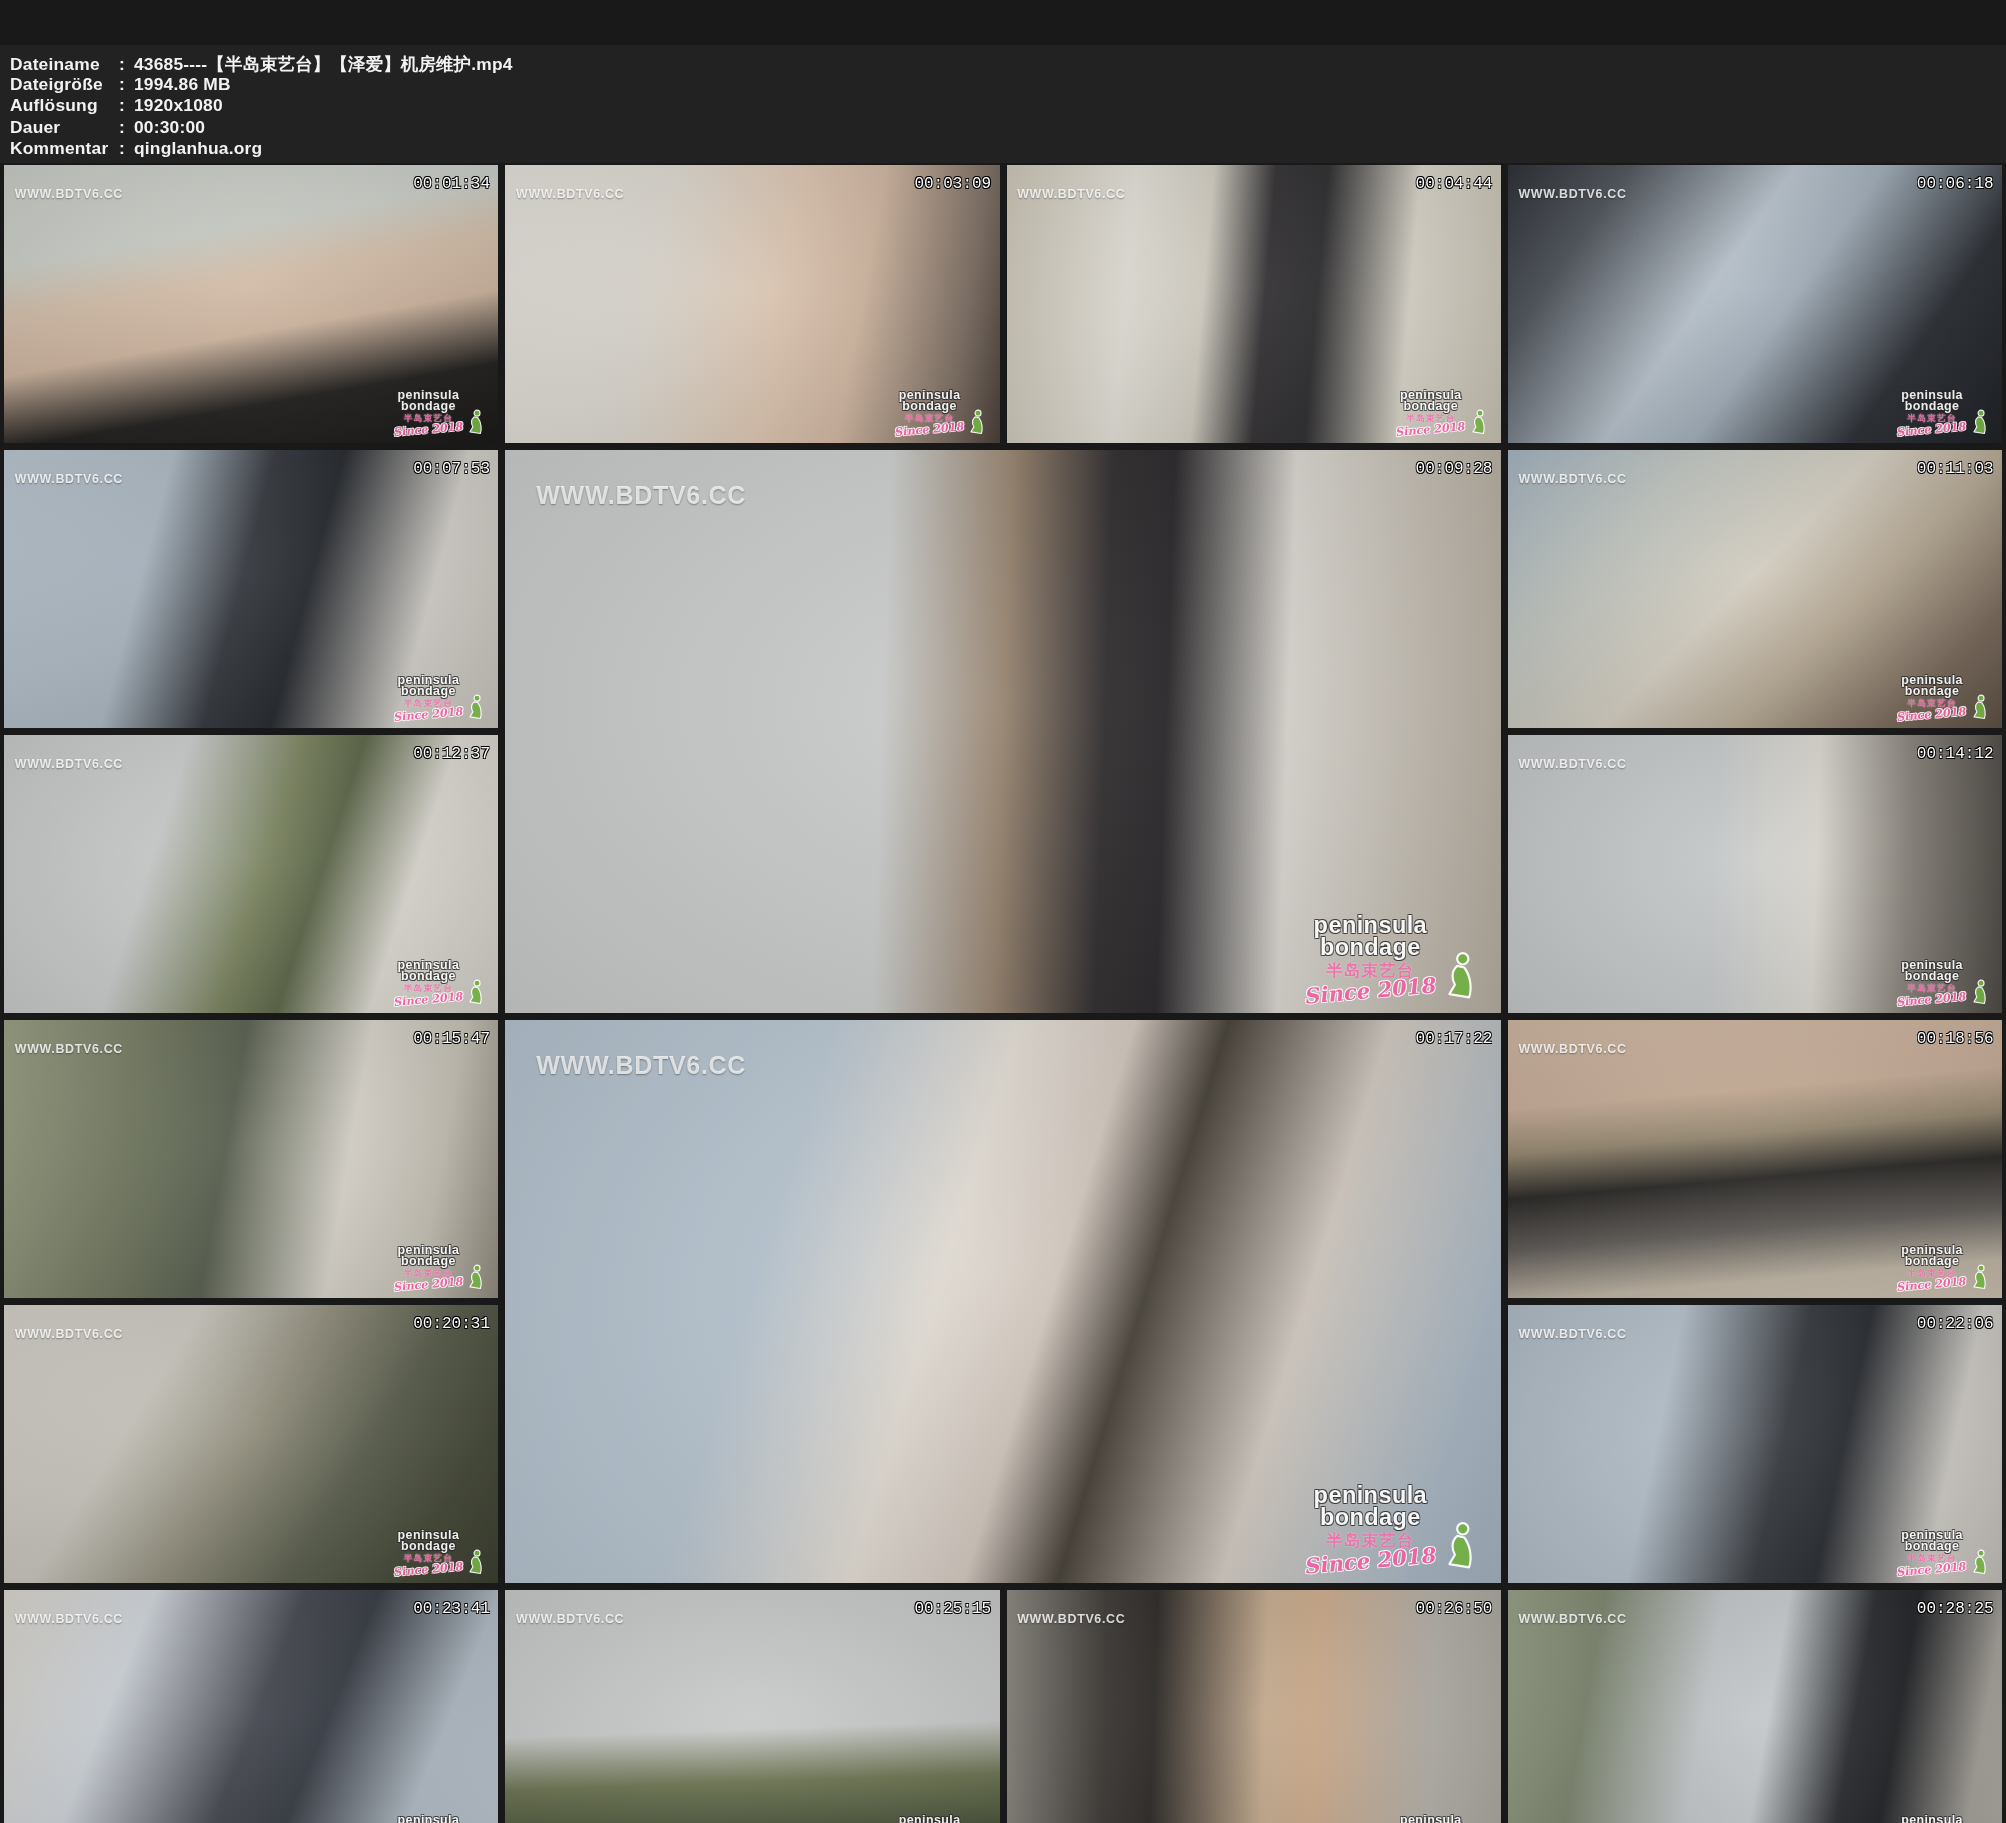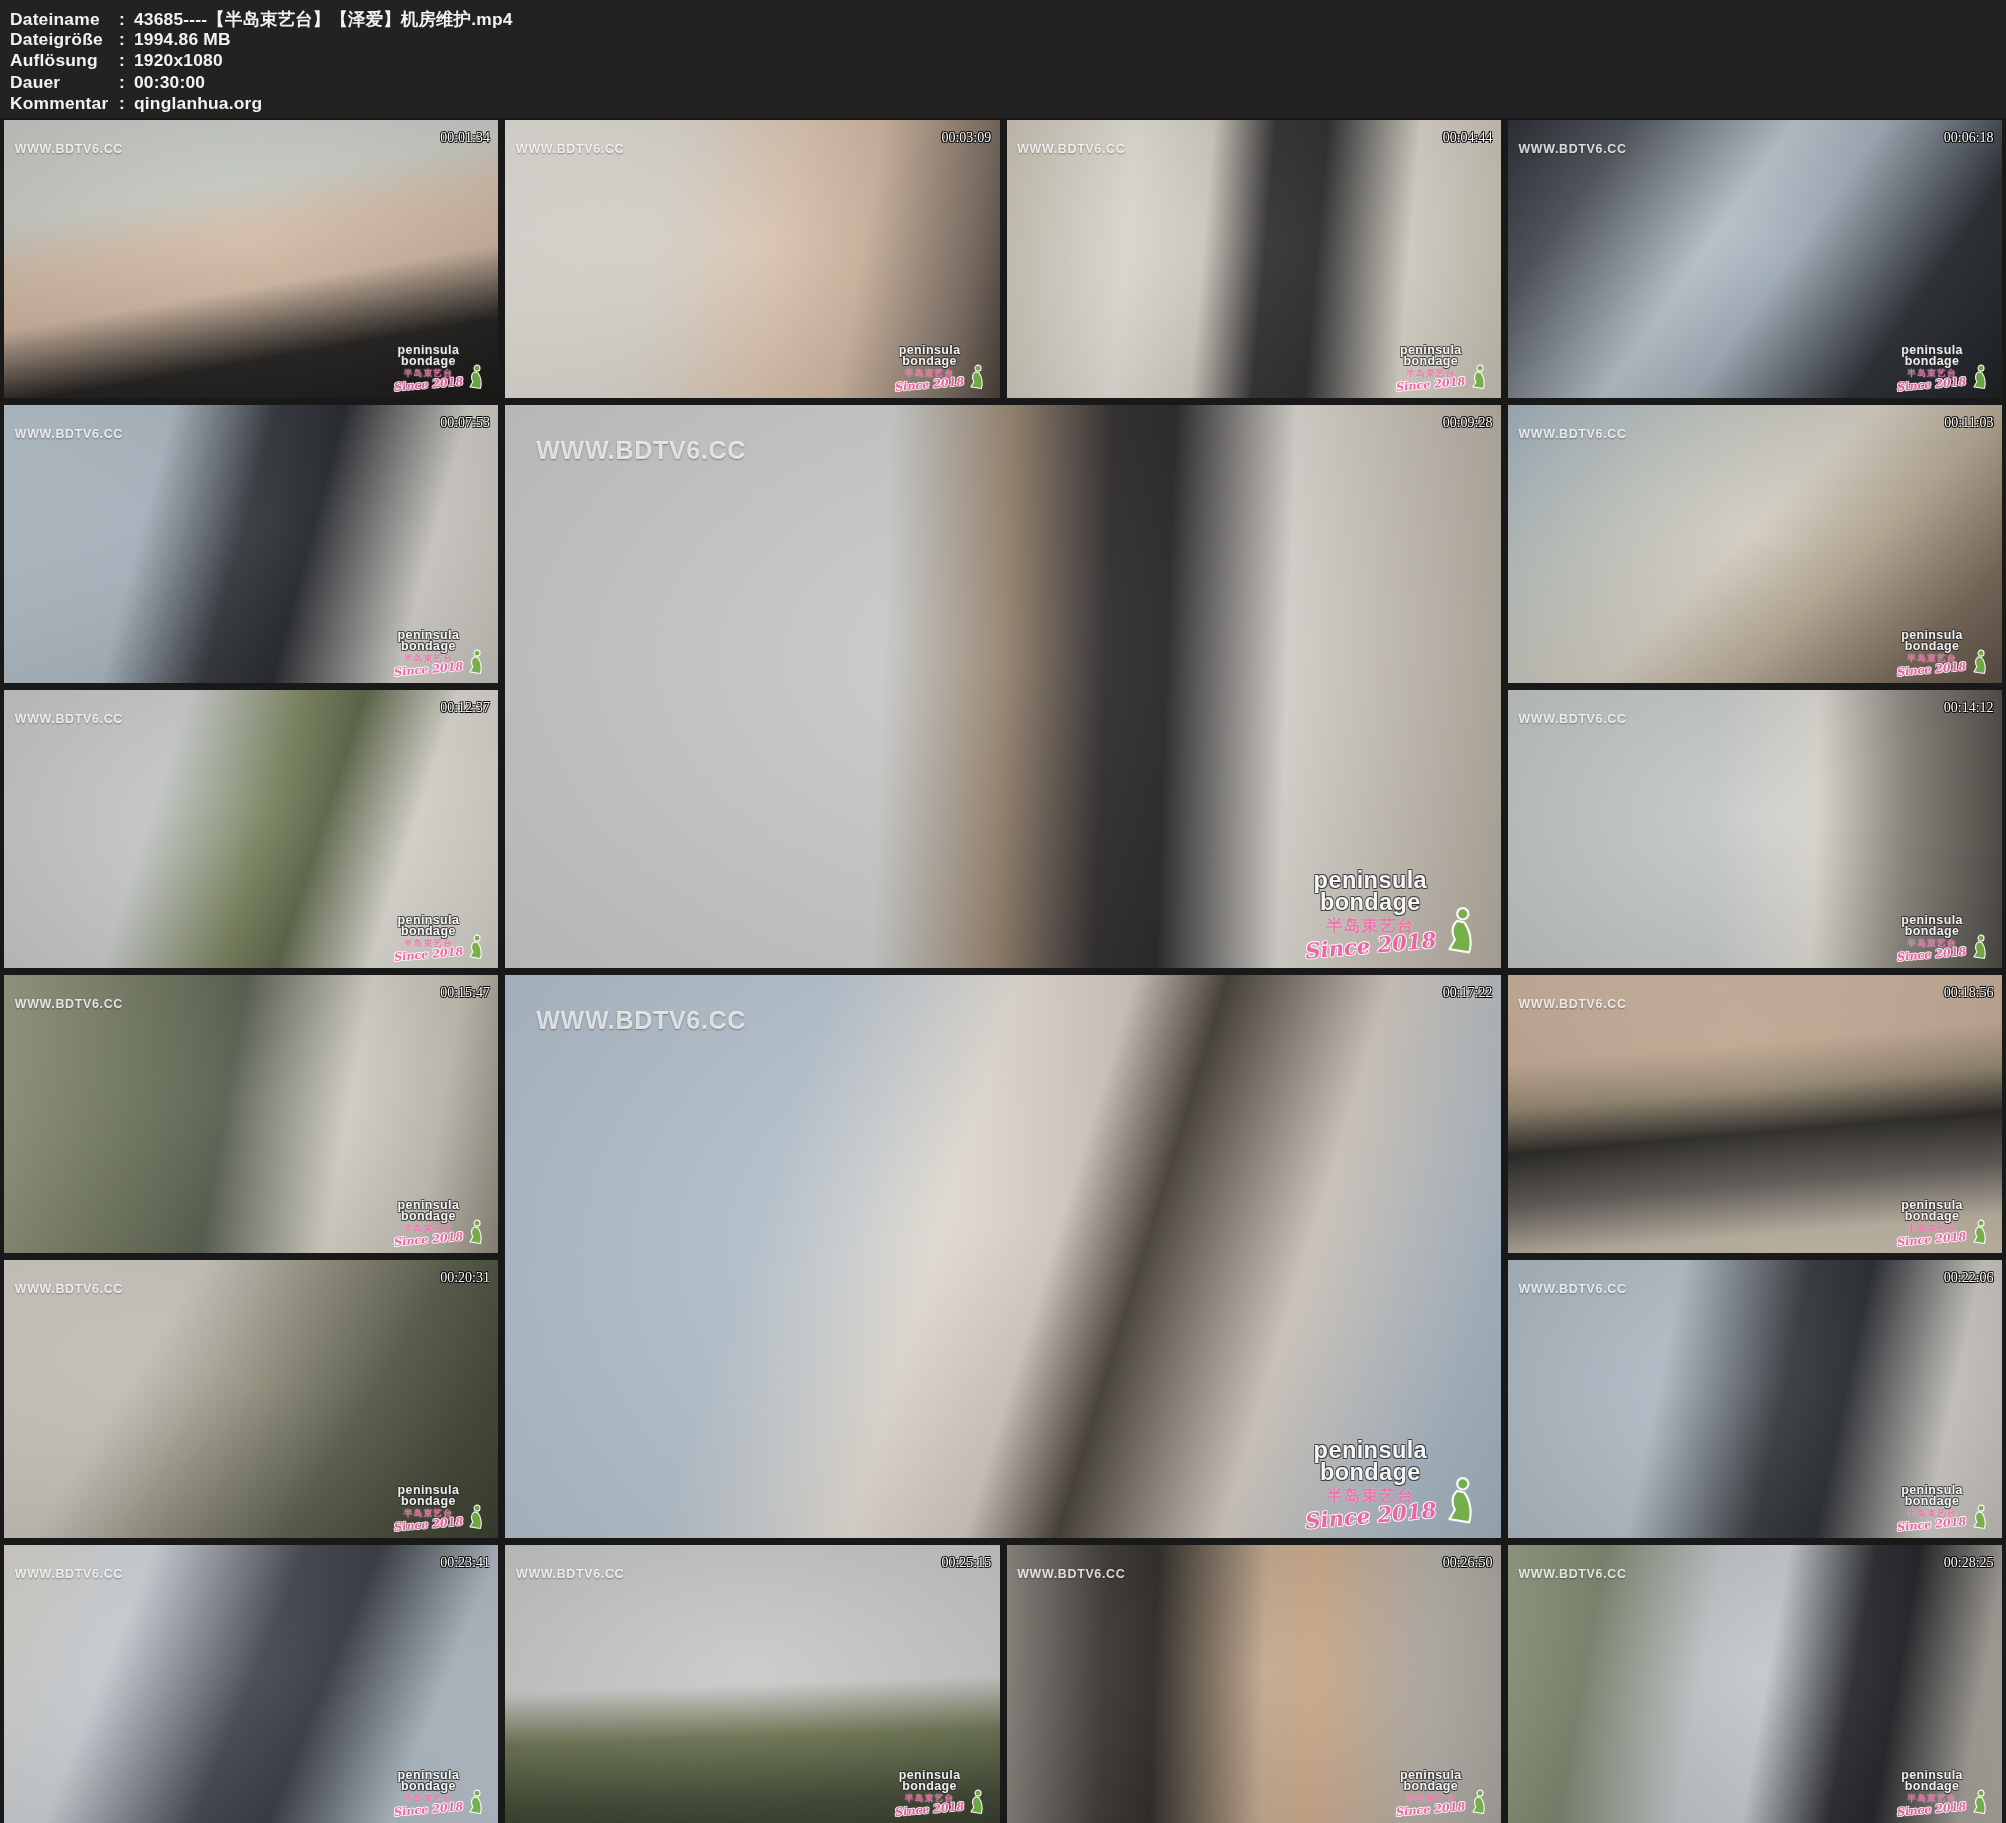--- a/index.html
+++ b/index.html
@@ -1,20 +1,20 @@
 <!DOCTYPE html>
 <html style="font-size:13.2px"><head>
 <meta charset="utf-8">
 <style>
   * { margin:0; padding:0; box-sizing:border-box; }
   html,body { width:2006px; height:1823px; background:#191919; overflow:hidden;
               font-family:"Liberation Sans", sans-serif; }
 
   
-  .header { padding:7.4px 8.3px 3.3px 10px; background:#222222; }
+  .header { padding:7.4px 8.3px 3.3px 10px; background:#222222;margin-top:45px; }
   .meta-row { display:grid; grid-template-columns:109px 15px auto; align-items:baseline;
               height:21.5px; }
   .meta-label, .meta-sep, .meta-value {
       color:#f2f2f2; font-size:17.4px; font-weight:bold; letter-spacing:0.2px;
       white-space:nowrap; }
   .meta-sep { text-align:left; }
 
   
   .sheet { margin:1.7px 4.1px 4.1px 4.1px; display:grid;
            grid-template-columns:repeat(4, 1fr); grid-auto-rows:278px;
@@ -26,22 +26,22 @@
       background:radial-gradient(ellipse at 50% 45%, rgba(255,255,255,0.05) 0%, rgba(0,0,0,0.10) 100%);
       pointer-events:none; }
 
   
   .wm { position:absolute; top:22px; left:10.7px; font-size:12.4px; font-weight:bold;
         letter-spacing:0.7px; color:rgba(255,255,255,0.82);
         text-shadow:0 0.8px 1.7px rgba(0,0,0,0.35); z-index:3; }
   .thumb.large .wm { top:31px; left:31px; font-size:25px; color:rgba(255,255,255,0.75); }
 
   
-  .ts { position:absolute; top:10px; right:8.3px; font-size:14px; color:#ffffff;
-        font-family:Liberation Serif, serif; z-index:3;
+  .ts { position:absolute; top:10px; right:8.3px; font-size:16px; color:#ffffff;
+        font-family:Liberation Mono, monospace; z-index:3;
         text-shadow:-0.8px -0.8px 0 #000, 0.8px -0.8px 0 #000, -0.8px 0.8px 0 #000, 0.8px 0.8px 0 #000; }
 
   
   .logo { position:absolute; right:13.2px; bottom:7.4px; display:flex; align-items:flex-end;
           gap:0.25em; font-size:8.3px; z-index:3; opacity:0.92; }
   .thumb.large .logo { font-size:15.7px; right:23px; bottom:11.6px; }
   .logo-text { text-align:center; line-height:1; }
   .logo-l1, .logo-l2 { font-weight:800; color:#fdfdfd; font-size:1.5em; line-height:0.92;
         letter-spacing:0.4px;
         text-shadow:-0.8px -0.8px 0 rgba(40,40,40,0.8), 0.8px -0.8px 0 rgba(40,40,40,0.8),

